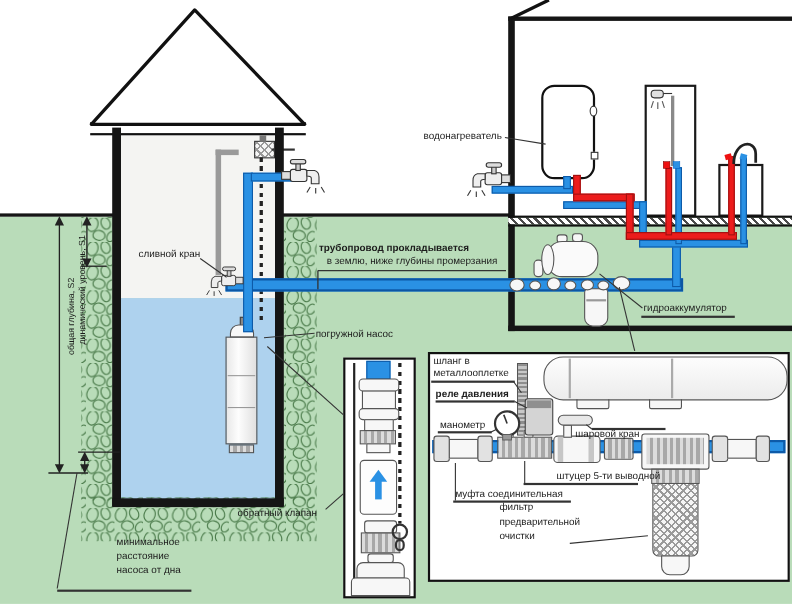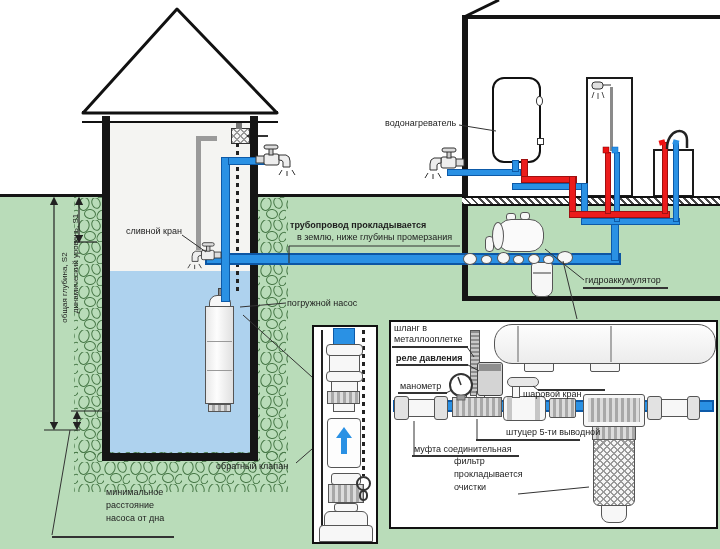--- a/index.html
+++ b/index.html
@@ -284,16 +284,16 @@
   <div class="lbl" style="left:523px;top:377px;margin-top:12px;">шаровой кран</div>
   <div class="uline" style="left:538px;top:389px;width:67px;"></div>
 
   <div class="lbl" style="left:478px;top:427px;margin-left:28px;">штуцер 5-ти выводной</div>
   <div class="uline" style="left:476px;top:439px;width:104px;"></div>
 
   <div class="lbl" style="left:414px;top:444px;">муфта соединительная</div>
   <div class="uline" style="left:412px;top:455px;width:107px;"></div>
 
   <div class="lbl" style="left:454px;top:456px;">фильтр</div>
-  <div class="lbl" style="left:454px;top:469px;">прокладывается</div>
+  <div class="lbl" style="left:454px;top:469px;">предварительной</div>
   <div class="lbl" style="left:454px;top:482px;">очистки</div>
 
 </div>
 
 </body></html>

